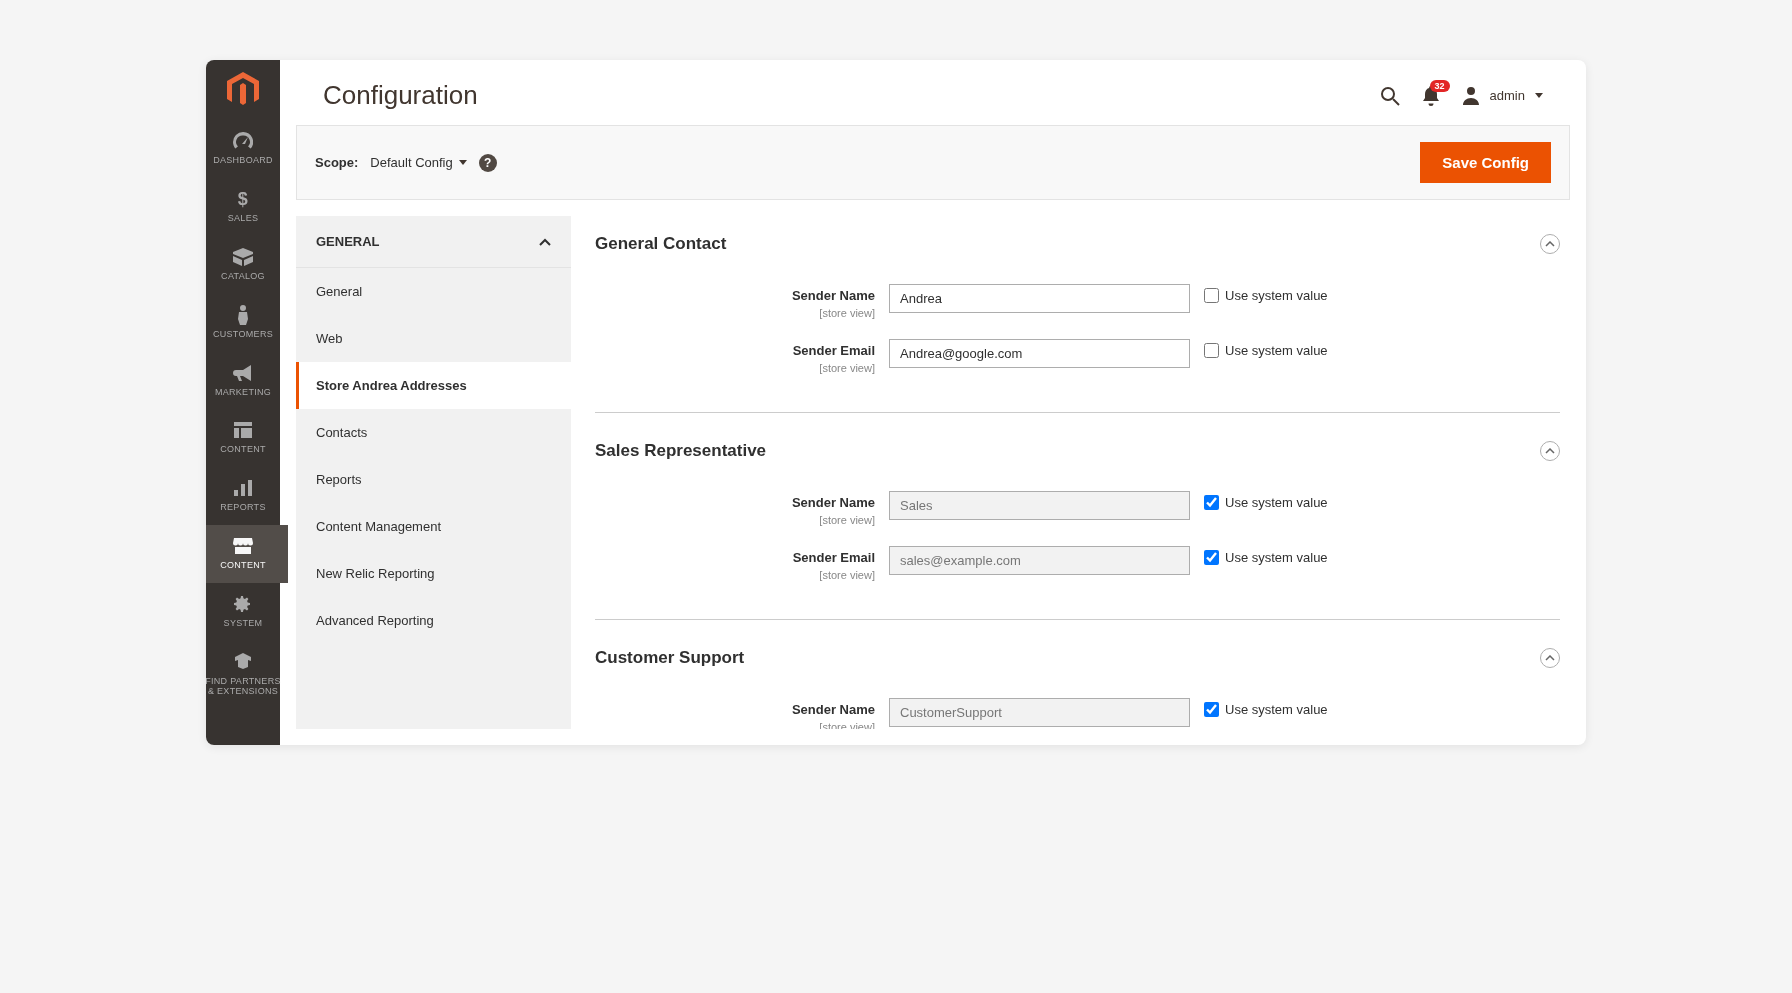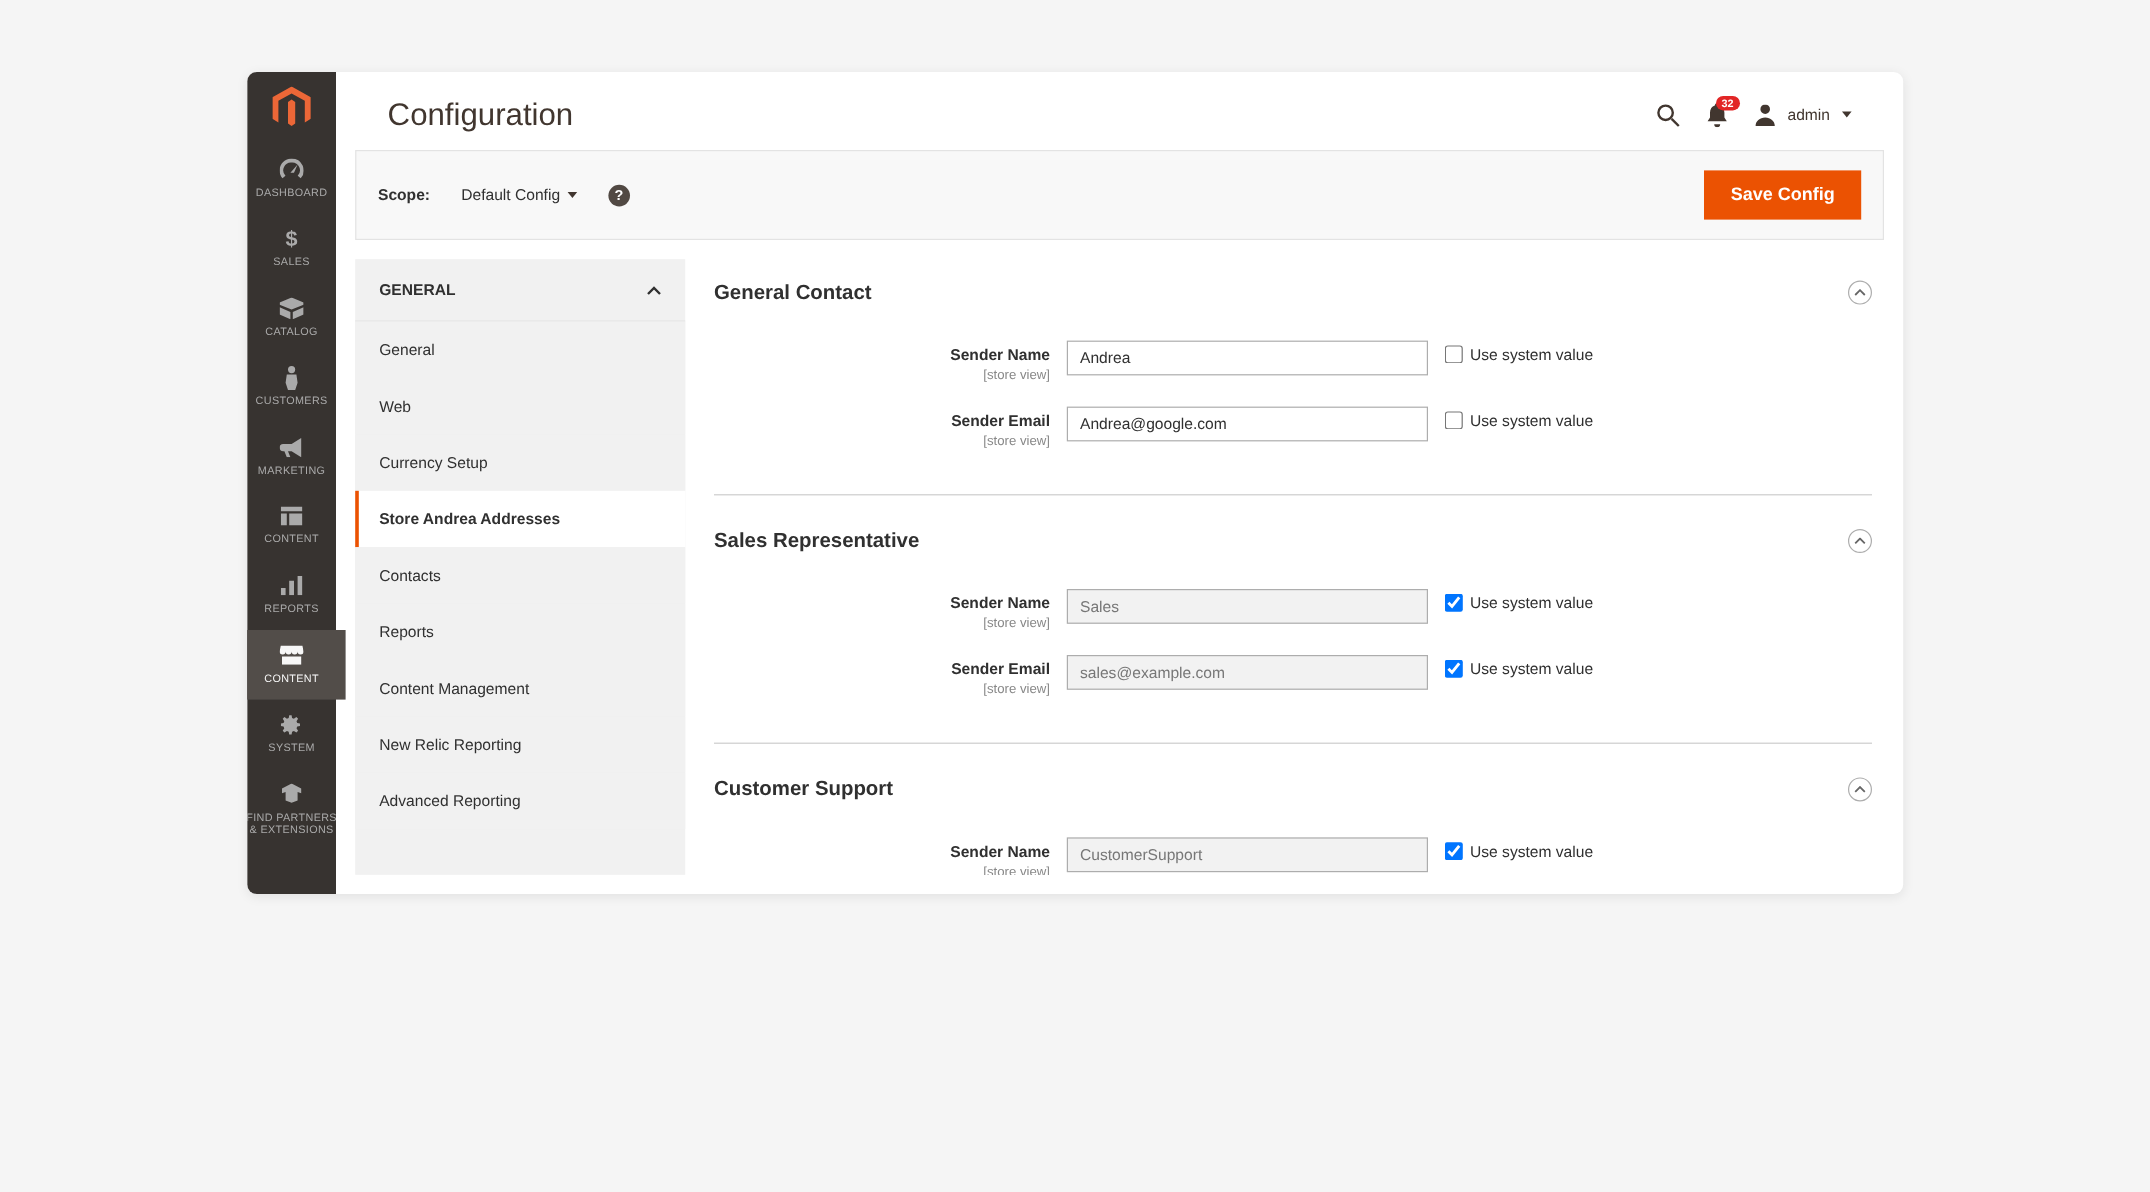--- a/index.html
+++ b/index.html
@@ -71,21 +71,21 @@
   padding:1px 5px; border-radius:8px; font-weight:600;
 }
 .user { display:flex; align-items:center; gap:10px; cursor:pointer; font-size:13px; color:#41362f;}
 .scope-bar {
   background: #f8f8f8;
   border: 1px solid #e3e3e3;
   margin: 0 16px;
   padding: 16px 18px;
   display:flex; align-items:center; justify-content:space-between;
 }
-.scope-left { display:flex; align-items:center; gap:26px; }
+.scope-left { display:flex; align-items:center; gap:12px; }
 .scope-label { font-size:13px; font-weight:700; color:#303030;}
 .scope-select { font-size:13px; color:#303030; display:flex; align-items:center; gap:6px; cursor:pointer;}
 .help-icon {
   width:18px; height:18px; border-radius:50%;
   background:#514943; color:#fff; font-size:12px;
   display:flex; align-items:center; justify-content:center; font-weight:700;
   cursor:pointer;
 }
 .save-btn {
   background:#eb5202; color:#fff; border:none;
@@ -285,21 +285,20 @@
     <div class="content">
       <div class="config-nav">
         <div class="config-nav-header">
           <span>GENERAL</span>
           <svg width="12" height="8" viewBox="0 0 12 8">
               <path d="M1 7l5-5 5 5" stroke="#303030" stroke-width="2" fill="none"></path>
             </svg>
         </div>
         <div class="config-nav-item">General</div>
         <div class="config-nav-item">Web</div>
-        <div class="config-nav-item">Currency Setup</div>
         <div class="config-nav-item active">Store Andrea Addresses</div>
         <div class="config-nav-item">Contacts</div>
         <div class="config-nav-item">Reports</div>
         <div class="config-nav-item">Content Management</div>
         <div class="config-nav-item">New Relic Reporting</div>
         <div class="config-nav-item">Advanced Reporting</div>
       </div>
 
       <div class="config-main">
 

